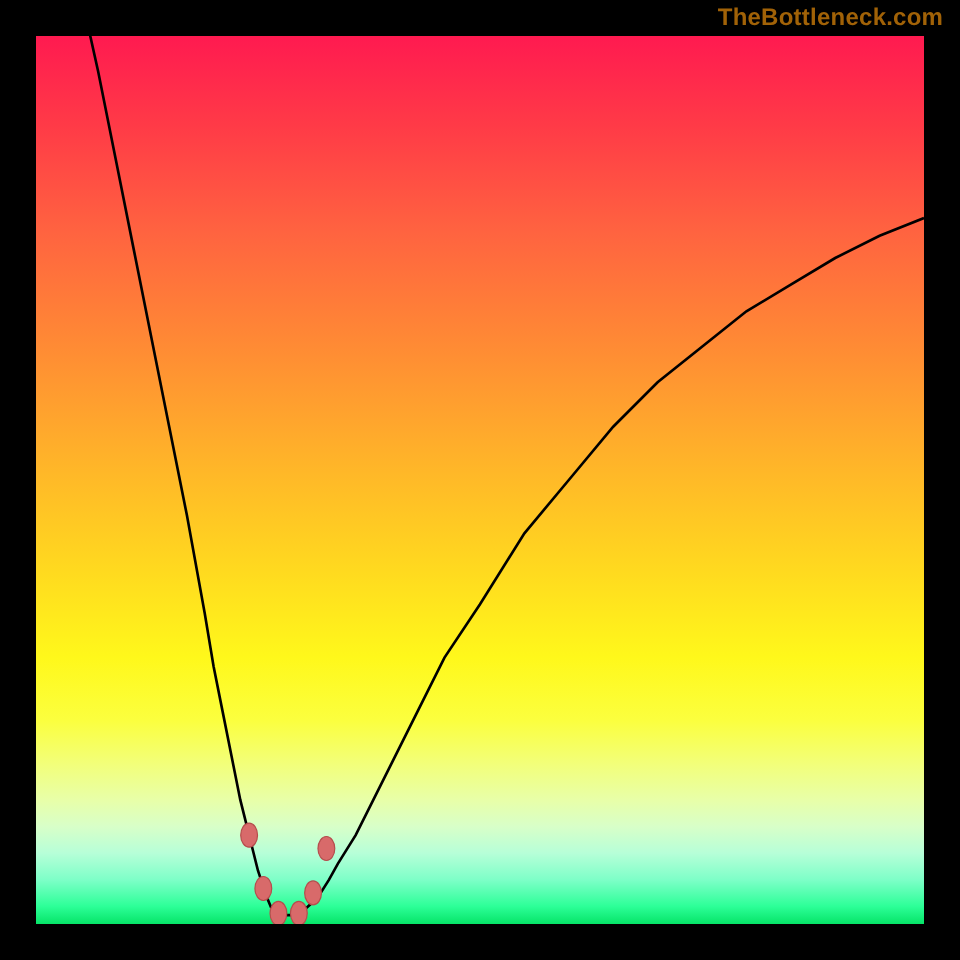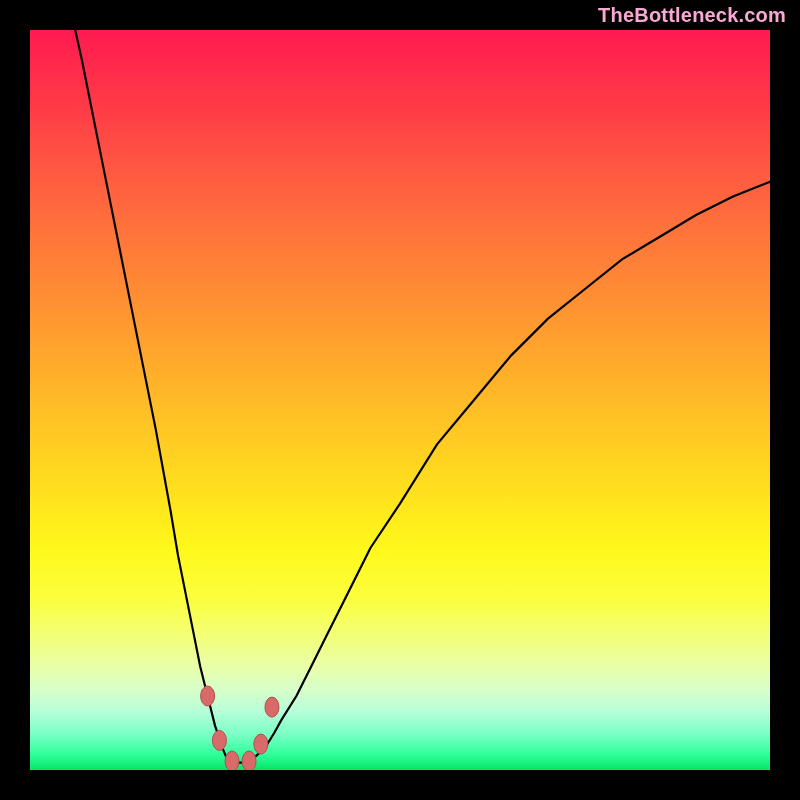--- a/index.html
+++ b/index.html
@@ -49,21 +49,21 @@
     width: 740px;
     height: 740px;
   }
   .watermark {
     position: absolute;
     top: 4px;
     right: 14px;
     font-family: Arial, Helvetica, sans-serif;
     font-size: 20px;
     font-weight: 600;
-    color: #f9a8d4;
+    color: #a16207;
     letter-spacing: 0.2px;
   }
 </style>
 </head>
 <body>
 
 <div class="frame">
   <div class="plot-area">
     <svg class="curve" viewBox="0 0 740 740">
       <path id="left-path" fill="none" stroke="#000" stroke-width="2.2" d="M37.00 -37.00 L51.80 29.60 L66.60 103.60 L81.40 177.60 L96.20 251.60 L111.00 325.60 L125.80 399.60 L140.60 481.00 L148.00 525.40 L155.40 562.40 L162.80 599.40 L170.20 636.40 L173.90 651.20 L177.60 666.00 L181.30 680.80 L185.00 695.60 L188.70 706.70 L192.40 717.80 L196.10 726.68 L199.80 731.12"></path>

